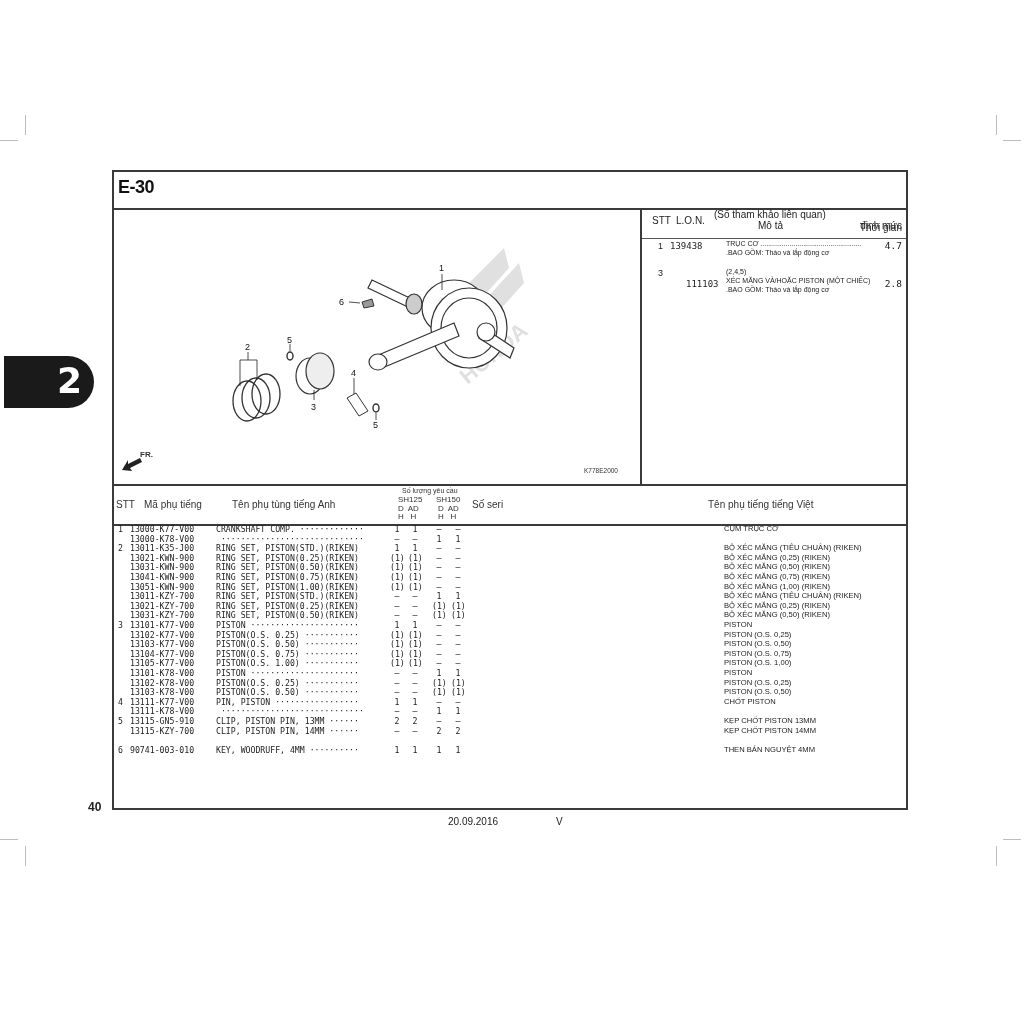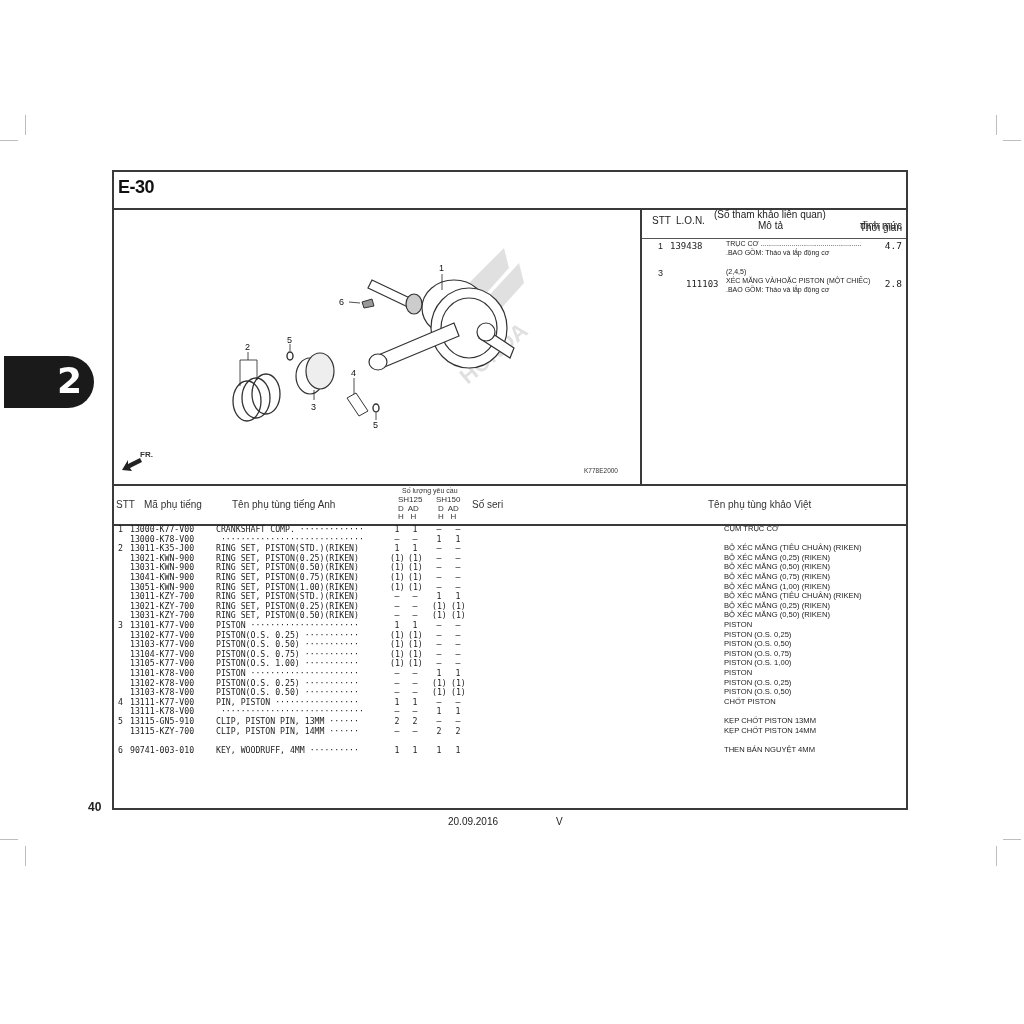--- a/index.html
+++ b/index.html
@@ -145,21 +145,21 @@
     <span class="abs" style="left:30px;top:13px;">Mã phụ tiếng</span>
     <span class="abs" style="left:118px;top:13px;">Tên phụ tùng tiếng Anh</span>
     <span class="abs" style="left:288px;top:1px;font-size:7px;">Số lượng yêu cầu</span>
     <span class="abs" style="left:284px;top:9px;font-size:8px;">SH125</span>
     <span class="abs" style="left:322px;top:9px;font-size:8px;">SH150</span>
     <span class="abs" style="left:284px;top:18px;font-size:8px;white-space:pre;">D  AD</span>
     <span class="abs" style="left:284px;top:26px;font-size:8px;white-space:pre;">H   H</span>
     <span class="abs" style="left:324px;top:18px;font-size:8px;white-space:pre;">D  AD</span>
     <span class="abs" style="left:324px;top:26px;font-size:8px;white-space:pre;">H   H</span>
     <span class="abs" style="left:358px;top:13px;">Số seri</span>
-    <span class="abs" style="left:594px;top:13px;">Tên phụ tùng khảo Việt</span>
+    <span class="abs" style="left:594px;top:13px;">Tên phụ tiếng tiếng Việt</span>
   </div>
 
   <div class="rows" id="rows">
       <div class="row" style="top: 0px;"><span class="abs" style="left: 4px;">1</span><span class="abs" style="left: 16px;">13000-K77-V00</span><span class="abs" style="left: 102px;">CRANKSHAFT COMP. ·············</span><span class="abs" style="left: 276px; width: 14px; text-align: center;">1</span><span class="abs" style="left: 294px; width: 14px; text-align: center;">1</span><span class="abs" style="left: 318px; width: 14px; text-align: center;">–</span><span class="abs" style="left: 337px; width: 14px; text-align: center;">–</span><span class="abs vn" style="left: 610px;">CỤM TRỤC CƠ</span></div>
       <div class="row" style="top: 9.6px;"><span class="abs" style="left: 4px;"></span><span class="abs" style="left: 16px;">13000-K78-V00</span><span class="abs" style="left: 102px;"> ·····························</span><span class="abs" style="left: 276px; width: 14px; text-align: center;">–</span><span class="abs" style="left: 294px; width: 14px; text-align: center;">–</span><span class="abs" style="left: 318px; width: 14px; text-align: center;">1</span><span class="abs" style="left: 337px; width: 14px; text-align: center;">1</span><span class="abs vn" style="left: 610px;"></span></div>
       <div class="row" style="top: 19.2px;"><span class="abs" style="left: 4px;">2</span><span class="abs" style="left: 16px;">13011-K35-J00</span><span class="abs" style="left: 102px;">RING SET, PISTON(STD.)(RIKEN)</span><span class="abs" style="left: 276px; width: 14px; text-align: center;">1</span><span class="abs" style="left: 294px; width: 14px; text-align: center;">1</span><span class="abs" style="left: 318px; width: 14px; text-align: center;">–</span><span class="abs" style="left: 337px; width: 14px; text-align: center;">–</span><span class="abs vn" style="left: 610px;">BỘ XÉC MĂNG (TIÊU CHUẨN) (RIKEN)</span></div>
       <div class="row" style="top: 28.8px;"><span class="abs" style="left: 4px;"></span><span class="abs" style="left: 16px;">13021-KWN-900</span><span class="abs" style="left: 102px;">RING SET, PISTON(0.25)(RIKEN)</span><span class="abs" style="left: 276px; width: 14px; text-align: center;">(1)</span><span class="abs" style="left: 294px; width: 14px; text-align: center;">(1)</span><span class="abs" style="left: 318px; width: 14px; text-align: center;">–</span><span class="abs" style="left: 337px; width: 14px; text-align: center;">–</span><span class="abs vn" style="left: 610px;">BỘ XÉC MĂNG (0,25) (RIKEN)</span></div>
       <div class="row" style="top: 38.4px;"><span class="abs" style="left: 4px;"></span><span class="abs" style="left: 16px;">13031-KWN-900</span><span class="abs" style="left: 102px;">RING SET, PISTON(0.50)(RIKEN)</span><span class="abs" style="left: 276px; width: 14px; text-align: center;">(1)</span><span class="abs" style="left: 294px; width: 14px; text-align: center;">(1)</span><span class="abs" style="left: 318px; width: 14px; text-align: center;">–</span><span class="abs" style="left: 337px; width: 14px; text-align: center;">–</span><span class="abs vn" style="left: 610px;">BỘ XÉC MĂNG (0,50) (RIKEN)</span></div>
       <div class="row" style="top: 48px;"><span class="abs" style="left: 4px;"></span><span class="abs" style="left: 16px;">13041-KWN-900</span><span class="abs" style="left: 102px;">RING SET, PISTON(0.75)(RIKEN)</span><span class="abs" style="left: 276px; width: 14px; text-align: center;">(1)</span><span class="abs" style="left: 294px; width: 14px; text-align: center;">(1)</span><span class="abs" style="left: 318px; width: 14px; text-align: center;">–</span><span class="abs" style="left: 337px; width: 14px; text-align: center;">–</span><span class="abs vn" style="left: 610px;">BỘ XÉC MĂNG (0,75) (RIKEN)</span></div>
       <div class="row" style="top: 57.6px;"><span class="abs" style="left: 4px;"></span><span class="abs" style="left: 16px;">13051-KWN-900</span><span class="abs" style="left: 102px;">RING SET, PISTON(1.00)(RIKEN)</span><span class="abs" style="left: 276px; width: 14px; text-align: center;">(1)</span><span class="abs" style="left: 294px; width: 14px; text-align: center;">(1)</span><span class="abs" style="left: 318px; width: 14px; text-align: center;">–</span><span class="abs" style="left: 337px; width: 14px; text-align: center;">–</span><span class="abs vn" style="left: 610px;">BỘ XÉC MĂNG (1,00) (RIKEN)</span></div>

